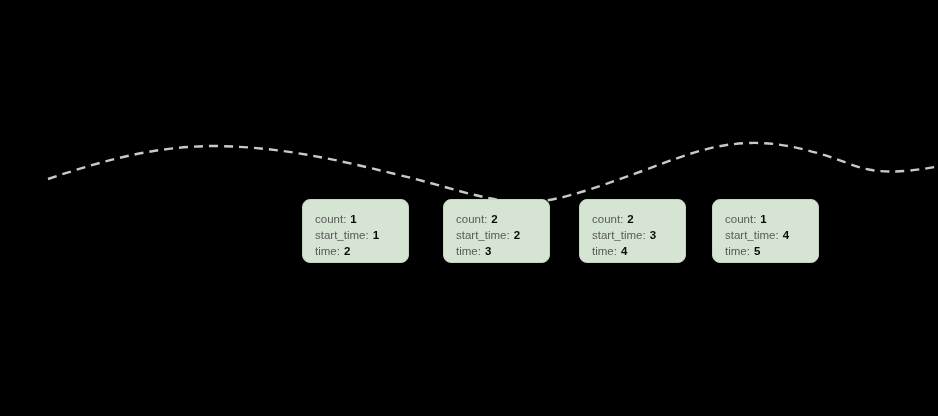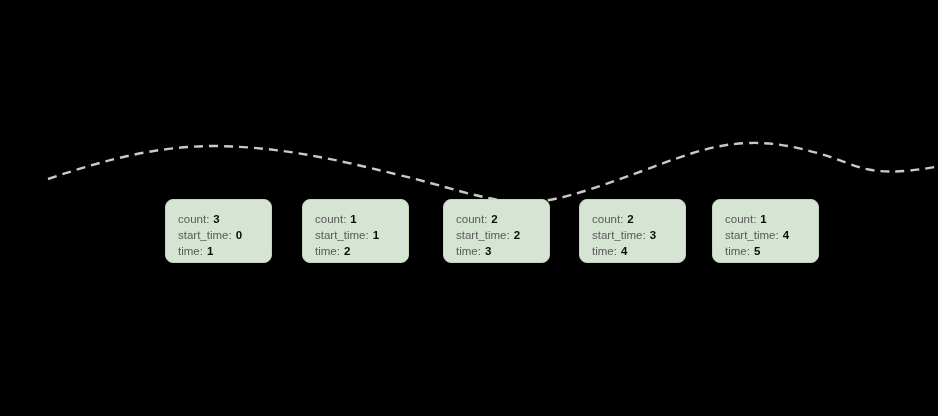--- a/index.html
+++ b/index.html
@@ -52,25 +52,20 @@
 </style>
 </head>
 <body>
 
 <div class="canvas">
 
   <svg class="curve-svg" viewBox="0 0 938 416" aria-hidden="true">
     <path d="M 48 179 C 110 158 160 146 215 146 C 280 147 330 158 395 174 C 450 187 475 198 515 202 C 550 205 590 190 645 170 C 690 153 715 144 750 143 C 782 142 815 151 850 164 C 875 174 900 173 935 167" stroke="#c9c9c9" stroke-width="2.4" stroke-dasharray="9 6"></path>
   </svg>
 
-  <div class="node" style="left:165px">
-    <div><span class="lbl">count:</span><span class="val">3</span></div>
-    <div><span class="lbl">start_time:</span><span class="val">0</span></div>
-    <div><span class="lbl">time:</span><span class="val">1</span></div>
-  </div>
 
   <div class="node" style="left:302px">
     <div><span class="lbl">count:</span><span class="val">1</span></div>
     <div><span class="lbl">start_time:</span><span class="val">1</span></div>
     <div><span class="lbl">time:</span><span class="val">2</span></div>
   </div>
 
   <div class="node" style="left:443px">
     <div><span class="lbl">count:</span><span class="val">2</span></div>
     <div><span class="lbl">start_time:</span><span class="val">2</span></div>

